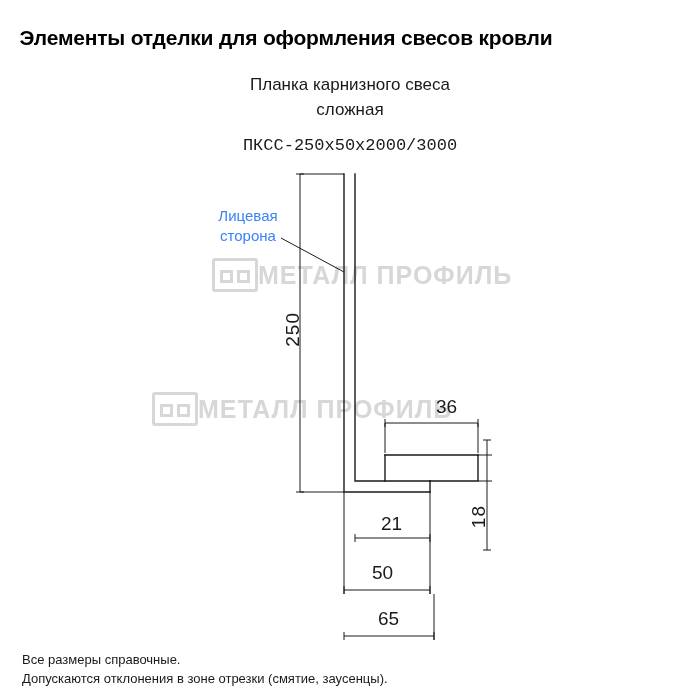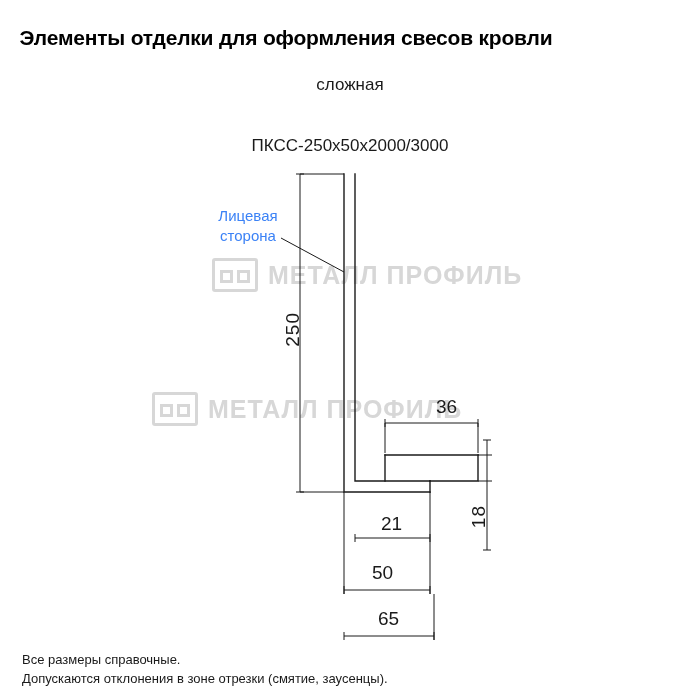--- a/index.html
+++ b/index.html
@@ -40,34 +40,34 @@
   }
   .subtitle-line { display: block; }
   .product-code {
     position: absolute;
     top: 136px;
     left: 0;
     width: 700px;
     text-align: center;
     font-size: 17px;
     color: #1a1a1a;
+    font-family: Liberation Mono, monospace;
   }
 
   
   .watermark {
     position: absolute;
     color: #d7d7d7;
     font-weight: bold;
     font-size: 25px;
     letter-spacing: 1px;
     white-space: nowrap;
     user-select: none;
     display: flex;
     align-items: center;
-    gap: 10px;
   }
   .watermark .wm-logo {
     width: 46px;
     height: 34px;
     border: 3px solid #d7d7d7;
     border-radius: 3px;
     position: relative;
     box-sizing: border-box;
     flex: 0 0 auto;
   }
@@ -135,20 +135,21 @@
     line-height: 19px;
   }
   .footer-line { display: block; }
 </style>
 </head>
 <body>
 
 <div class="page-title">Элементы отделки для оформления свесов кровли</div>
 
 <div class="subtitle-block">
+  <span class="subtitle-line">Планка карнизного свеса</span>
   <span class="subtitle-line">сложная</span>
 </div>
 
 <div class="product-code">ПКСС-250х50х2000/3000</div>
 
 <div class="watermark wm-1">
   <span class="wm-logo"></span>
   <span>МЕТАЛЛ ПРОФИЛЬ</span>
 </div>
 <div class="watermark wm-2">

